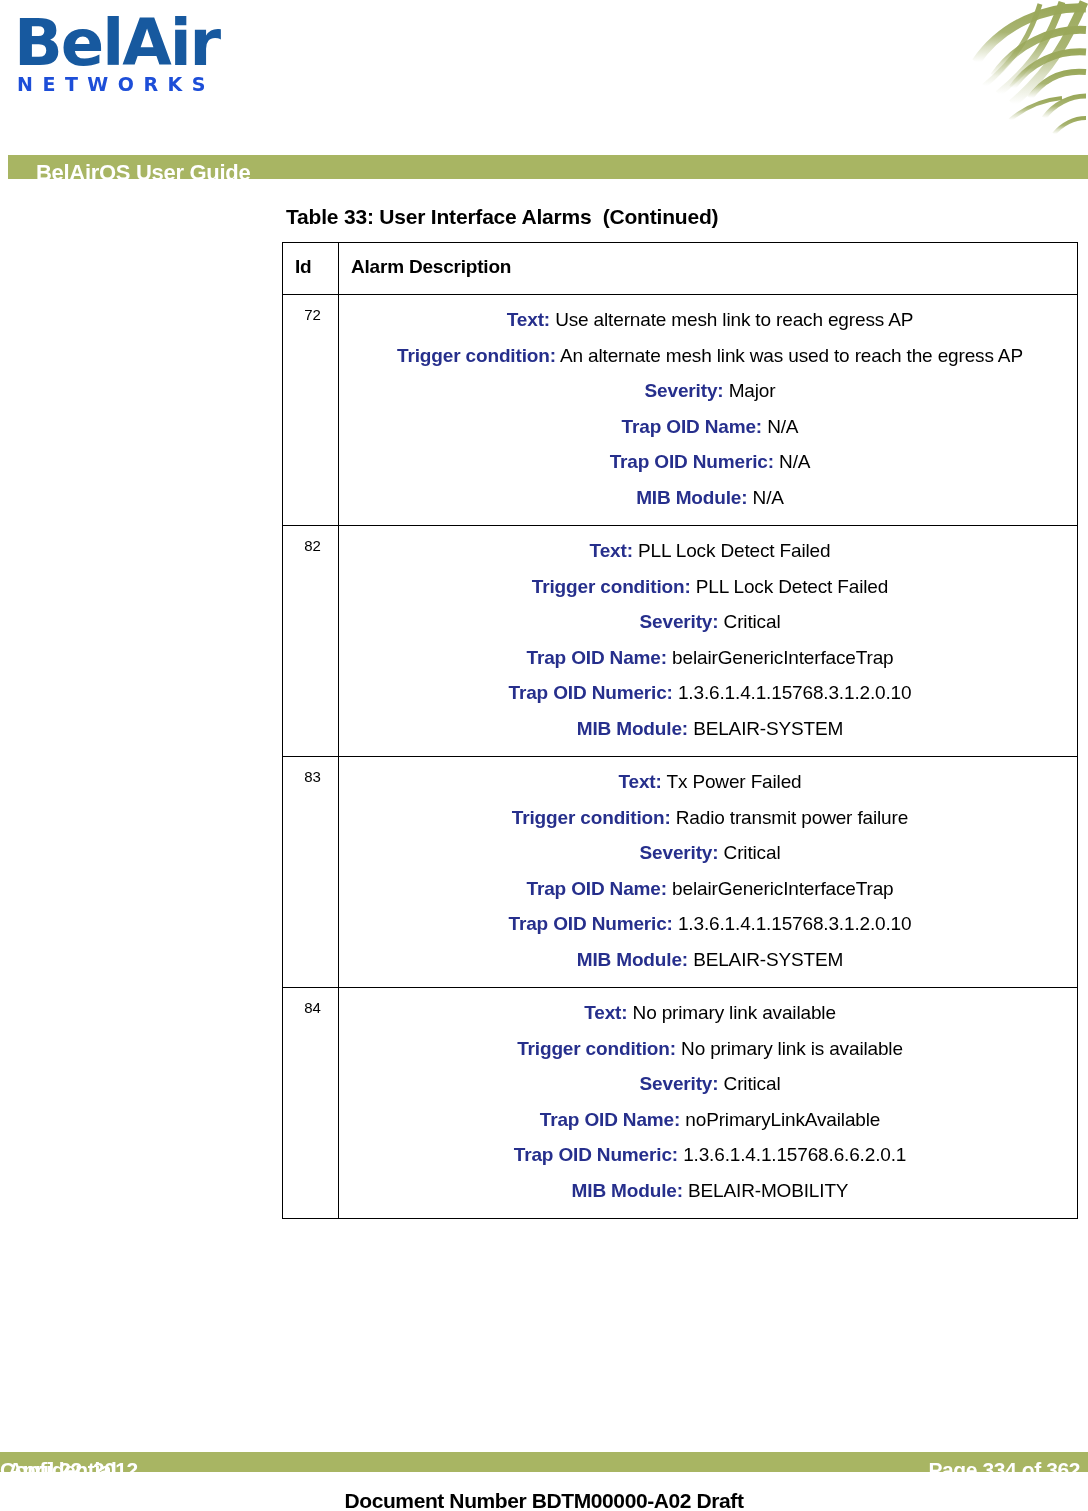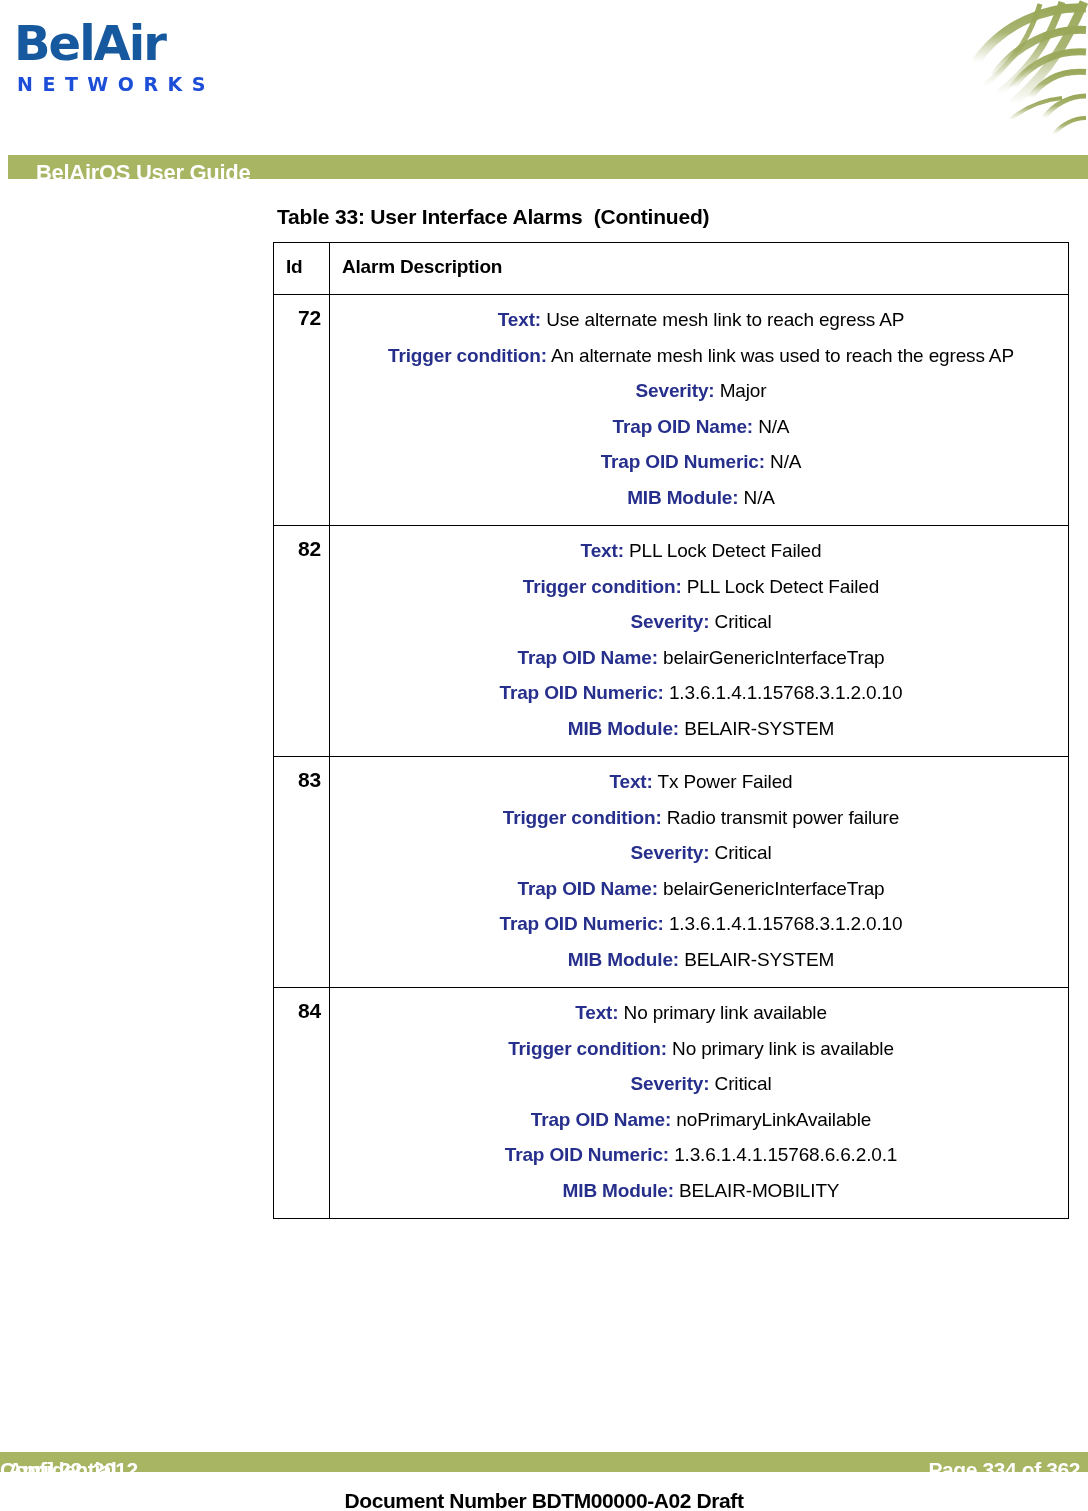--- a/index.html
+++ b/index.html
@@ -24,21 +24,21 @@
 
   .logo-block {
     position: absolute;
     left: 14px;
     top: 14px;
     width: 260px;
   }
   .logo-wordmark {
     font-family: "DejaVu Sans", sans-serif;
     font-weight: bold;
-    font-size: 48px;
+    font-size: 64px;
     line-height: 58px;
     letter-spacing: -2px;
     color: #17599f;
   }
   .logo-subword {
     font-family: "DejaVu Sans", sans-serif;
     font-weight: bold;
     font-size: 19px;
     line-height: 24px;
     letter-spacing: 9.5px;
@@ -87,21 +87,21 @@
     top: 5px;
     font-size: 22px;
     font-weight: bold;
     color: #ffffff;
     letter-spacing: -0.3px;
   }
 
   
   .content {
     position: absolute;
-    left: 273px;
+    left: 282px;
     top: 205px;
     width: 796px;
   }
 
   .table-caption {
     font-size: 21px;
     font-weight: bold;
     color: #000000;
     letter-spacing: -0.2px;
     margin: 0 0 13px 4px;
@@ -125,23 +125,23 @@
   table.alarm-table th {
     font-size: 19px;
     font-weight: bold;
     text-align: left;
     padding-top: 13px;
     padding-bottom: 16px;
     letter-spacing: -0.2px;
   }
 
   td.cell-id {
-    font-size: 21px;
-    font-weight: bold;
-    text-align: right;
+    font-size: 15px;
+    font-weight: normal;
+    text-align: center;
     padding-left: 10px;
     letter-spacing: -0.2px;
   }
 
   .field-line {
     font-size: 19px;
     line-height: 28.5px;
     margin: 0 0 7px 0;
     letter-spacing: -0.15px;
     color: #000000;

